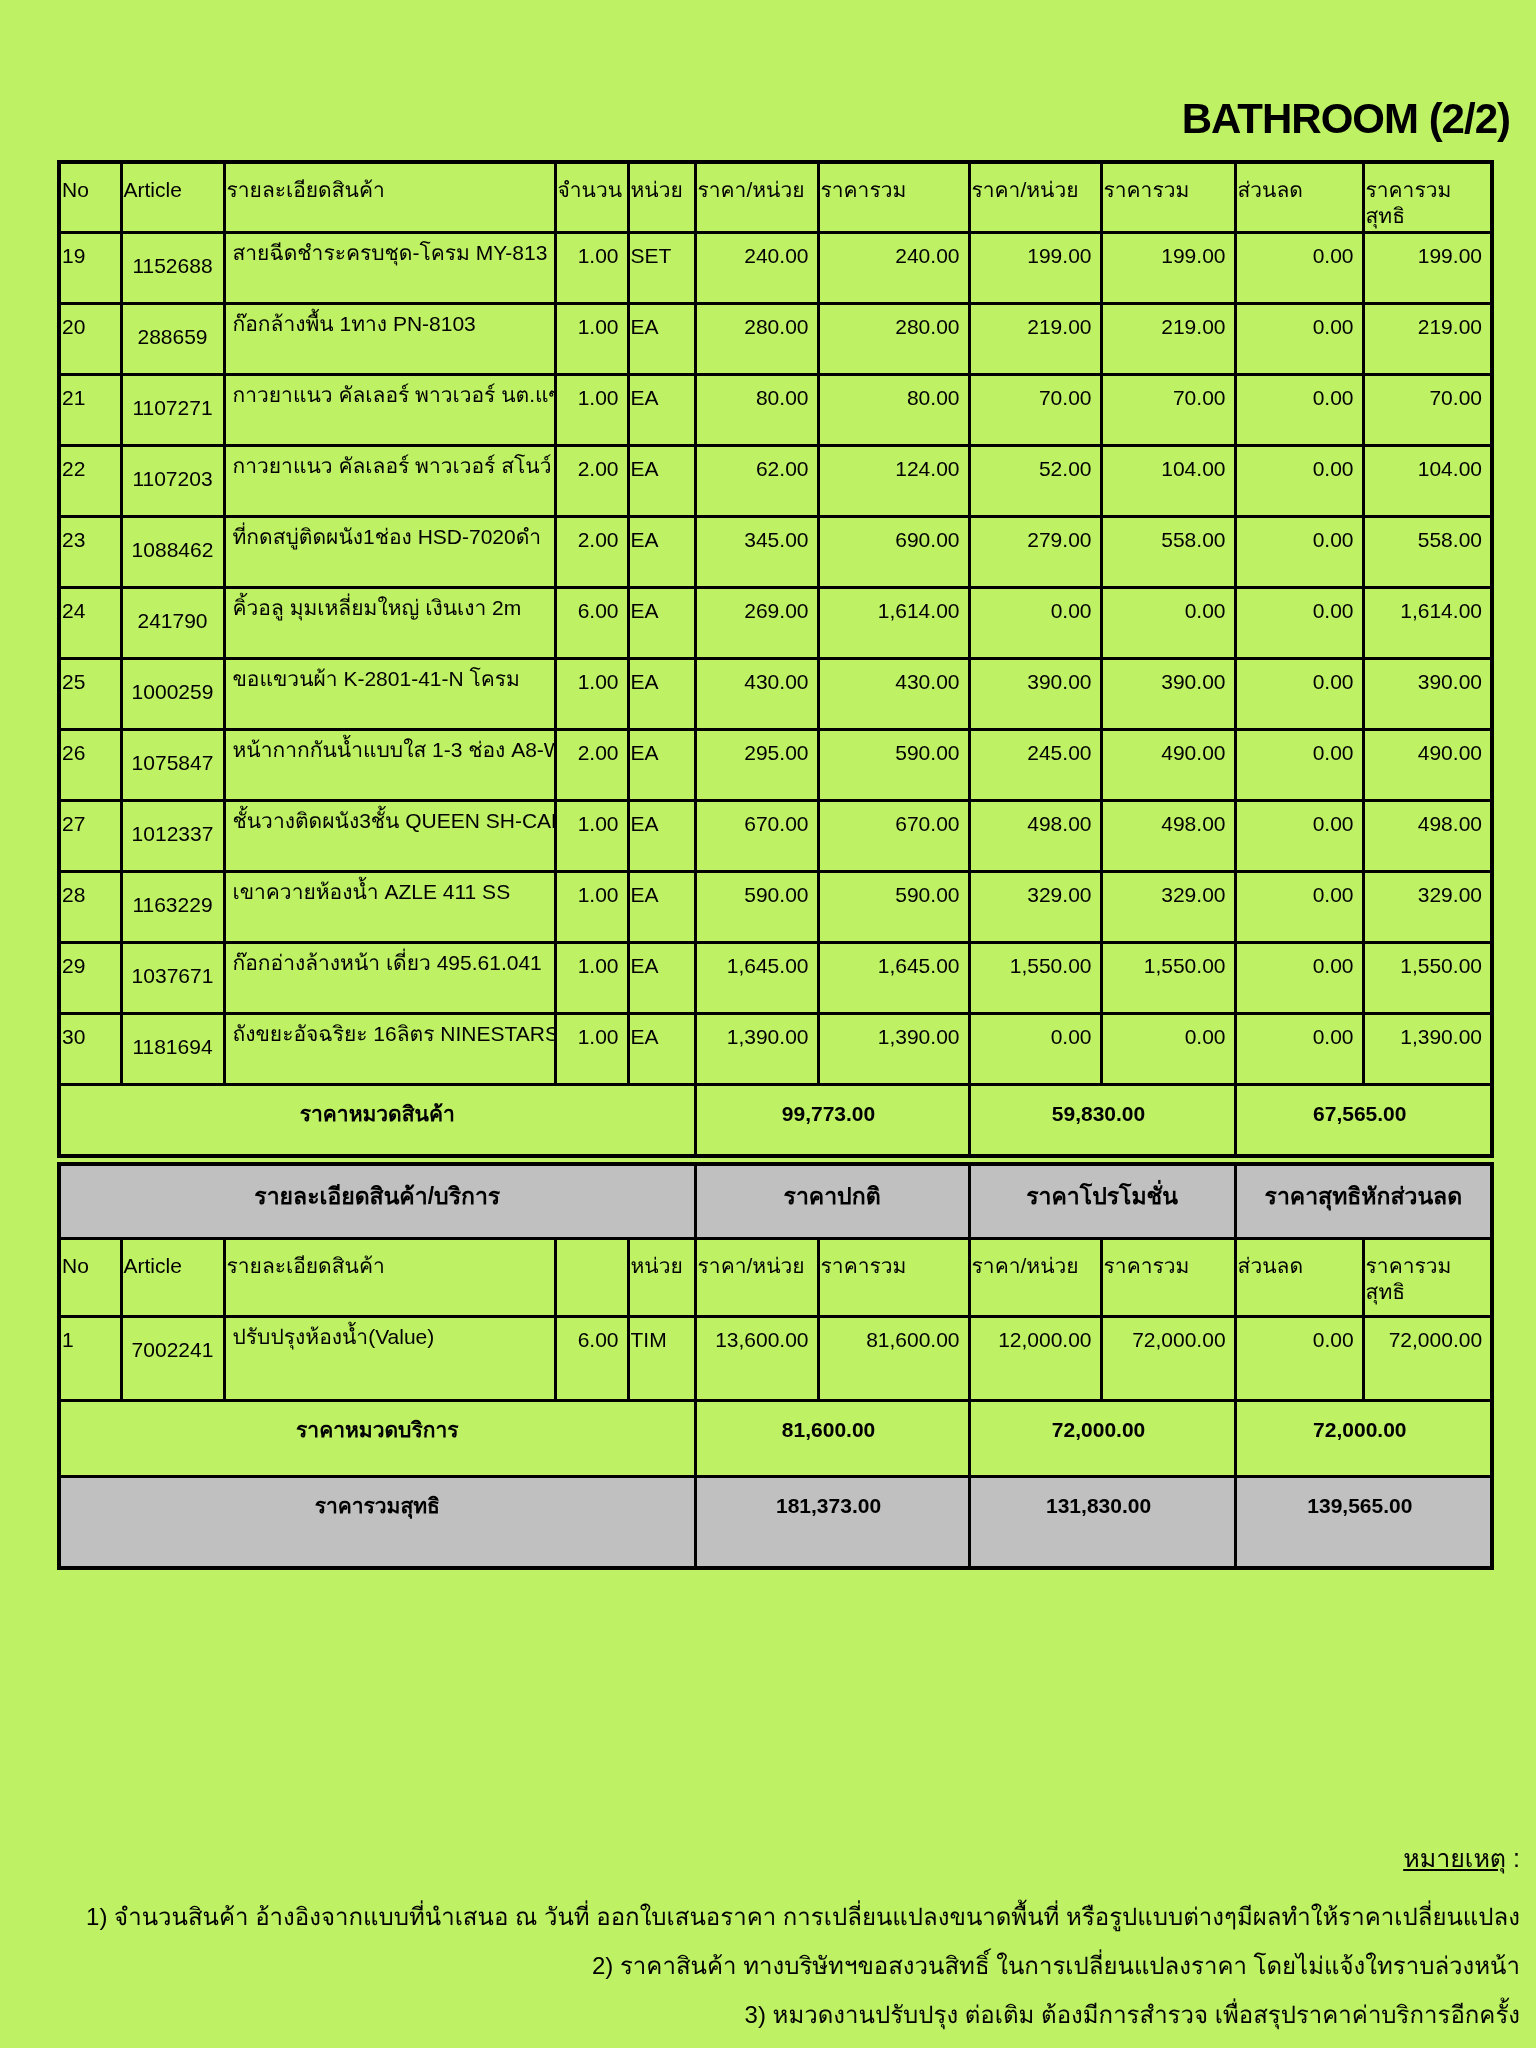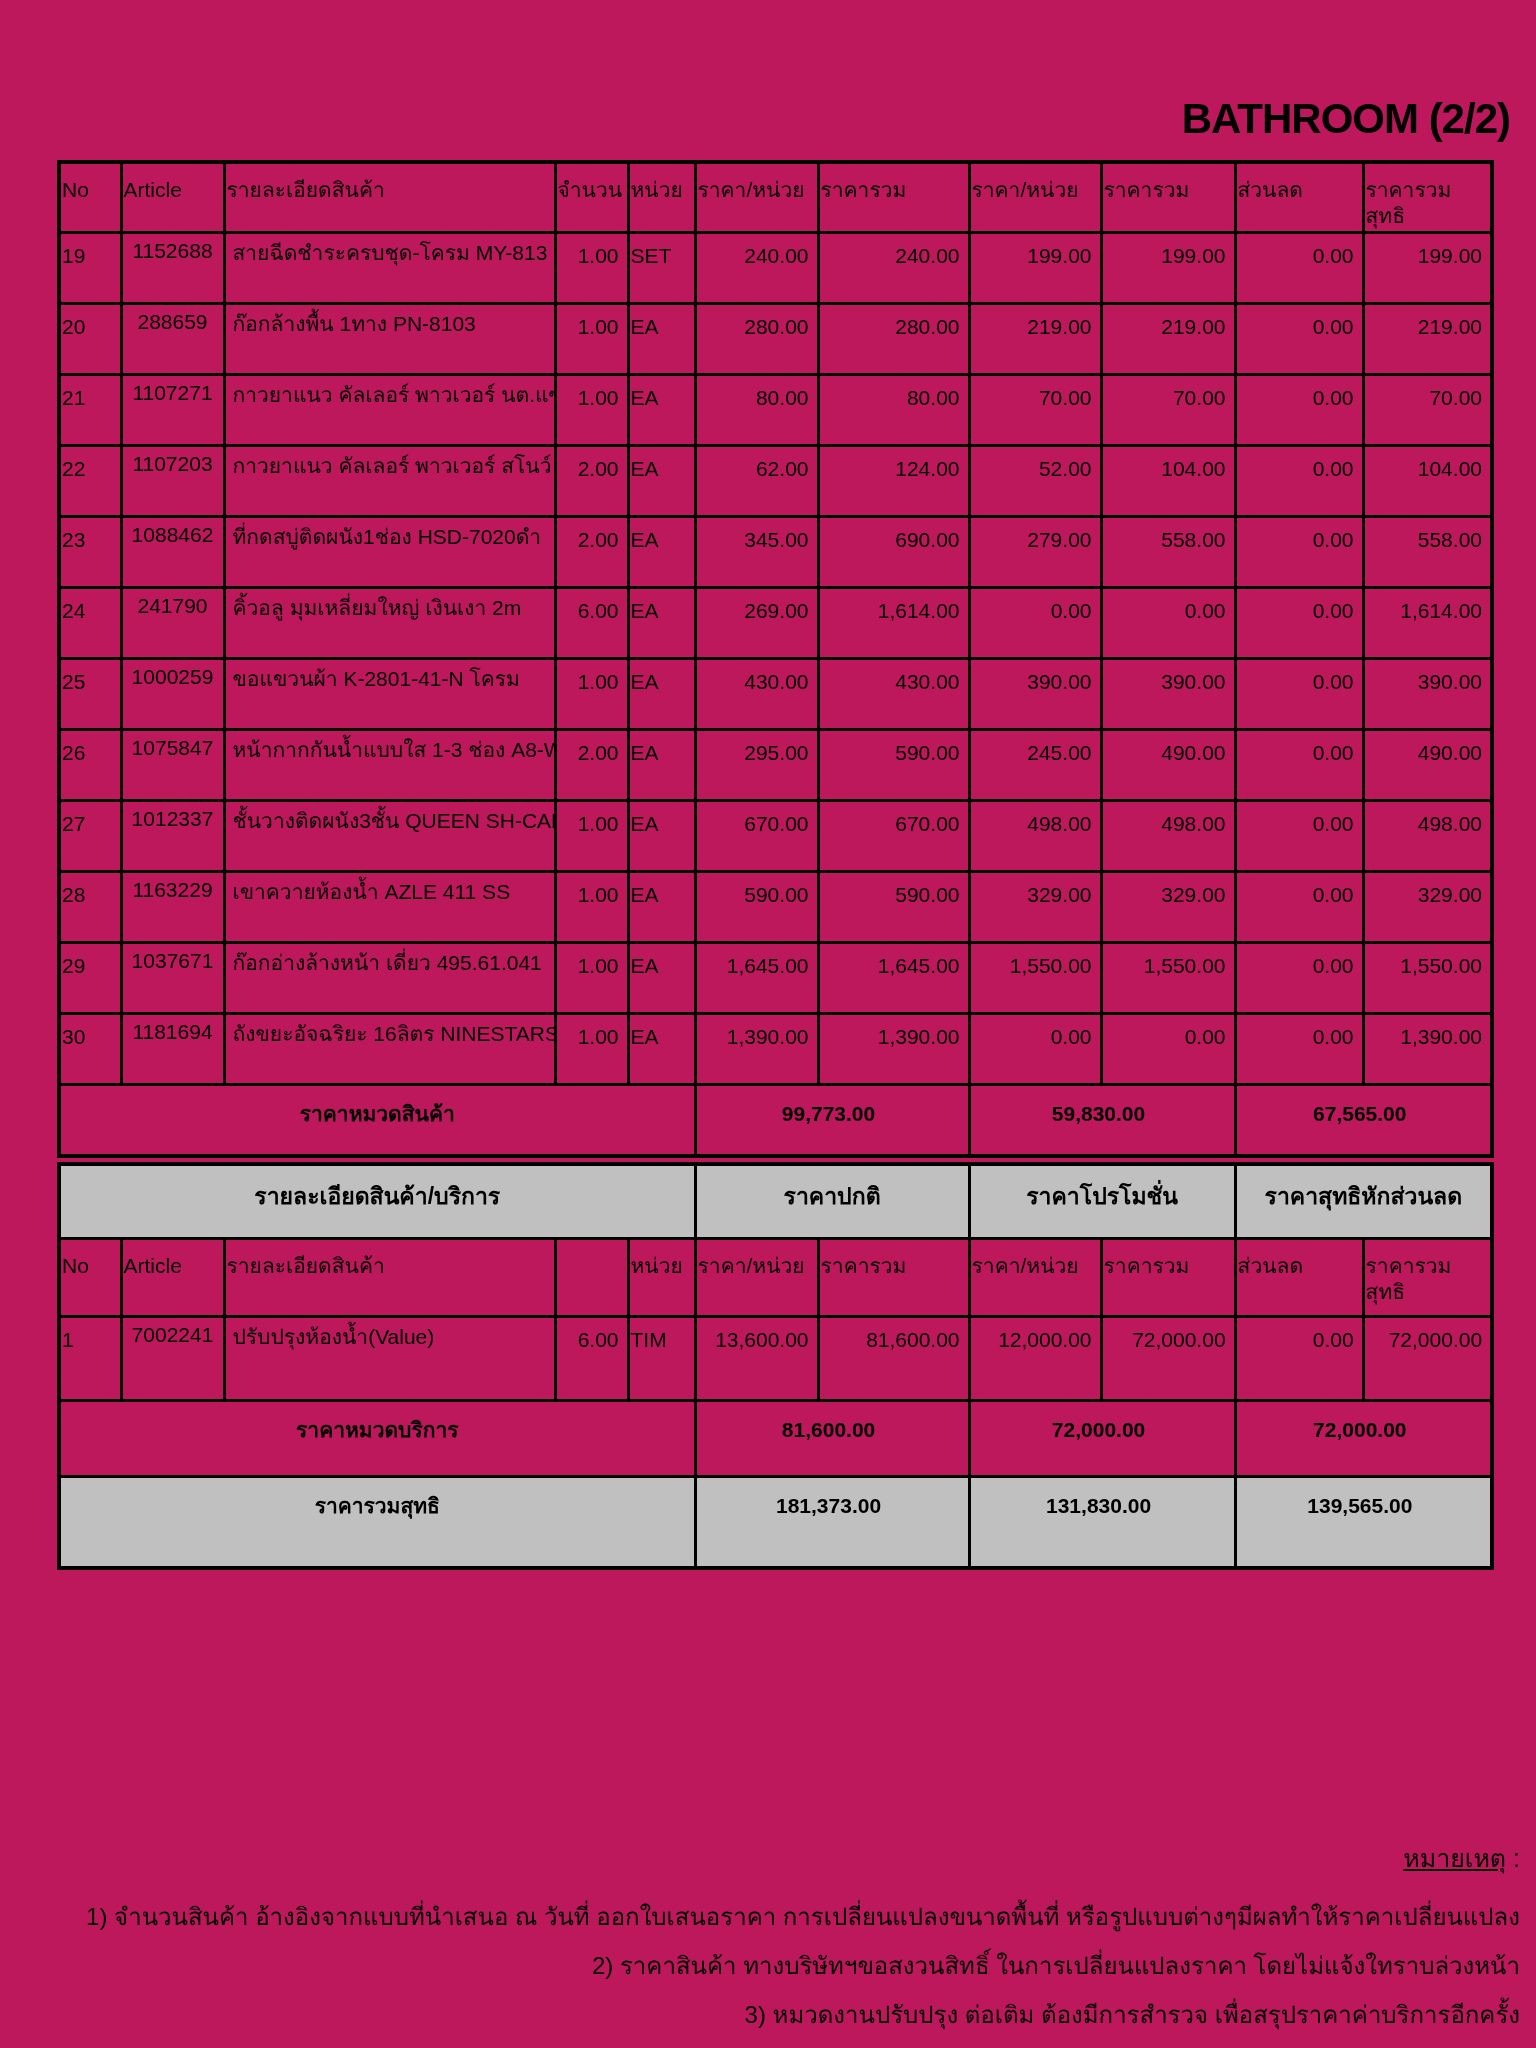--- a/index.html
+++ b/index.html
@@ -1,17 +1,17 @@
 <!DOCTYPE html>
 <html><head>
 <meta charset="utf-8">
 <style>
   html,body { margin:0; padding:0; background:#ffffff; }
   body { width:1536px; height:2048px; font-family:"Liberation Sans","DejaVu Sans",sans-serif; color:#000; }
-  .page { position:relative; width:1536px; height:2048px; overflow:hidden; background:#be185d; }
+  .page { position:relative; width:1536px; height:2048px; overflow:hidden; background:#bef264; }
 
   .title {
     position:absolute; top:98px; right:26px;
     font-size:42px; font-weight:800; letter-spacing:-1px; line-height:1;
     white-space:nowrap;
   }
 
   table.tbl {
     position:absolute; left:57px; width:1433px;
     border-collapse:collapse; table-layout:fixed;
@@ -35,21 +35,21 @@
   .products tbody tr.data { height:71px; }
   tr.summary { height:72px; }
 
   .services tr.band { height:74px; }
   .services tr.head { height:78px; }
   .services tr.data { height:84px; }
   .services tr.summary { height:76px; }
   .services tr.grand { height:92px; }
 
   td.c0, td.c4 { padding-top:9px; }
-  td.c1 { text-align:center; padding-top:4px;margin-top:48px; }
+  td.c1 { text-align:center; padding-top:19px;margin-top:48px; }
   td.c2 { text-align:left; padding:6px 2px 0 7px; white-space:nowrap;margin-left:44px; }
   td.c3, td.c5, td.c6, td.c7, td.c8, td.c9, td.c10 {
     text-align:right; padding:9px 8px 0 2px; white-space:nowrap;
   }
 
   tr.summary td.lbl, tr.grand td.lbl, tr.band td {
     text-align:center; font-weight:700; padding-top:15px;margin-top:44px;
   }
   tr.summary td.val, tr.grand td.val {
     text-align:center; font-weight:700; padding:15px 9px 0 2px; white-space:nowrap;

